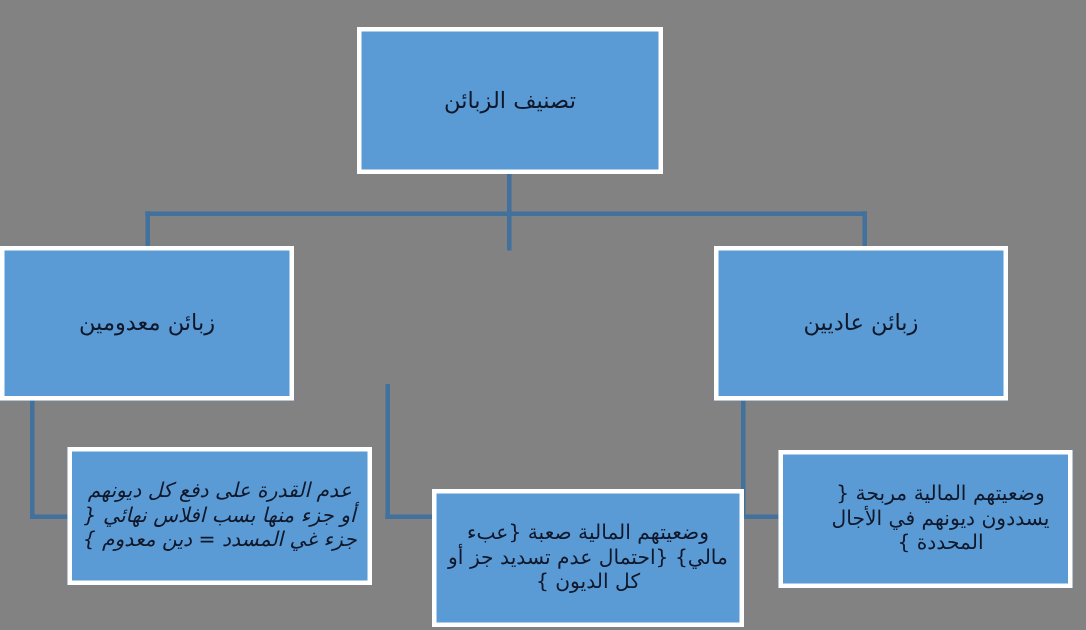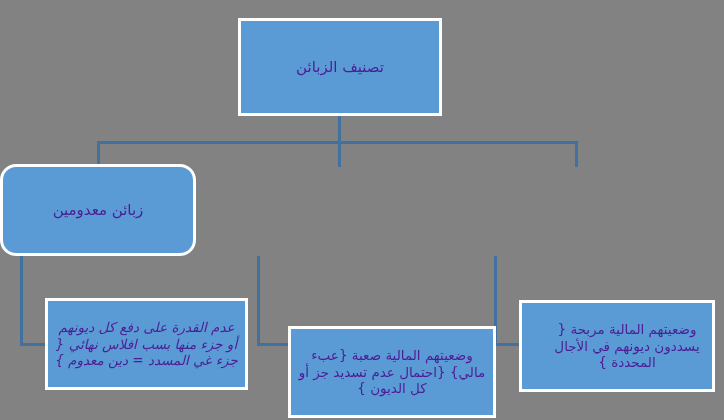--- a/index.html
+++ b/index.html
@@ -25,21 +25,21 @@
     background: #41719C;
     z-index: 1;
   }
 
   
   .node {
     position: absolute;
     box-sizing: border-box;
     background: #5B9BD5;
     border: 3px solid #FFFFFF;
-    color: #4c1d95;
+    color: #0f172a;
     display: flex;
     align-items: center;
     justify-content: center;
     text-align: center;
     direction: rtl;
     z-index: 2;
     line-height: 1.25;
   }
   .node .txt {
     display: block;
@@ -51,21 +51,21 @@
   
   #node-root {
     left: 238px;
     top: 18px;
     width: 204px;
     height: 98px;
     font-size: 15px;
   }
 
   
-  .cat { height: 92px; font-size: 15px; border-radius: 16px; }
+  .cat { height: 103px; font-size: 15px; }
   #node-cat-left   { left: 0px;   top: 164px; width: 196px; }
   #node-cat-center { left: 238px; top: 164px; width: 204px; }
   #node-cat-right  { left: 476px; top: 164px; width: 196px; }
 
   
   .desc {
     font-size: 13.5px;
     line-height: 1.22;
     height: 92px;
   }
@@ -99,20 +99,23 @@
 
   <div class="node" id="node-root">
     <span class="txt">تصنيف الزبائن</span>
   </div>
 
   <div class="node cat" id="node-cat-left">
     <span class="txt">زبائن معدومين</span>
   </div>
 
 
+  <div class="node cat" id="node-cat-right">
+    <span class="txt">زبائن عاديين</span>
+  </div>
 
   <div class="node desc" id="node-desc-left">
     <span class="txt">عدم القدرة على دفع كل ديونهم أو جزء منها بسب افلاس نهائي { جزء غي المسدد = دين معدوم }</span>
   </div>
 
   <div class="node desc" id="node-desc-center">
     <span class="txt">وضعيتهم المالية صعبة {عبء مالي} {احتمال عدم تسديد جز أو كل الديون }</span>
   </div>
 
   <div class="node desc" id="node-desc-right">

